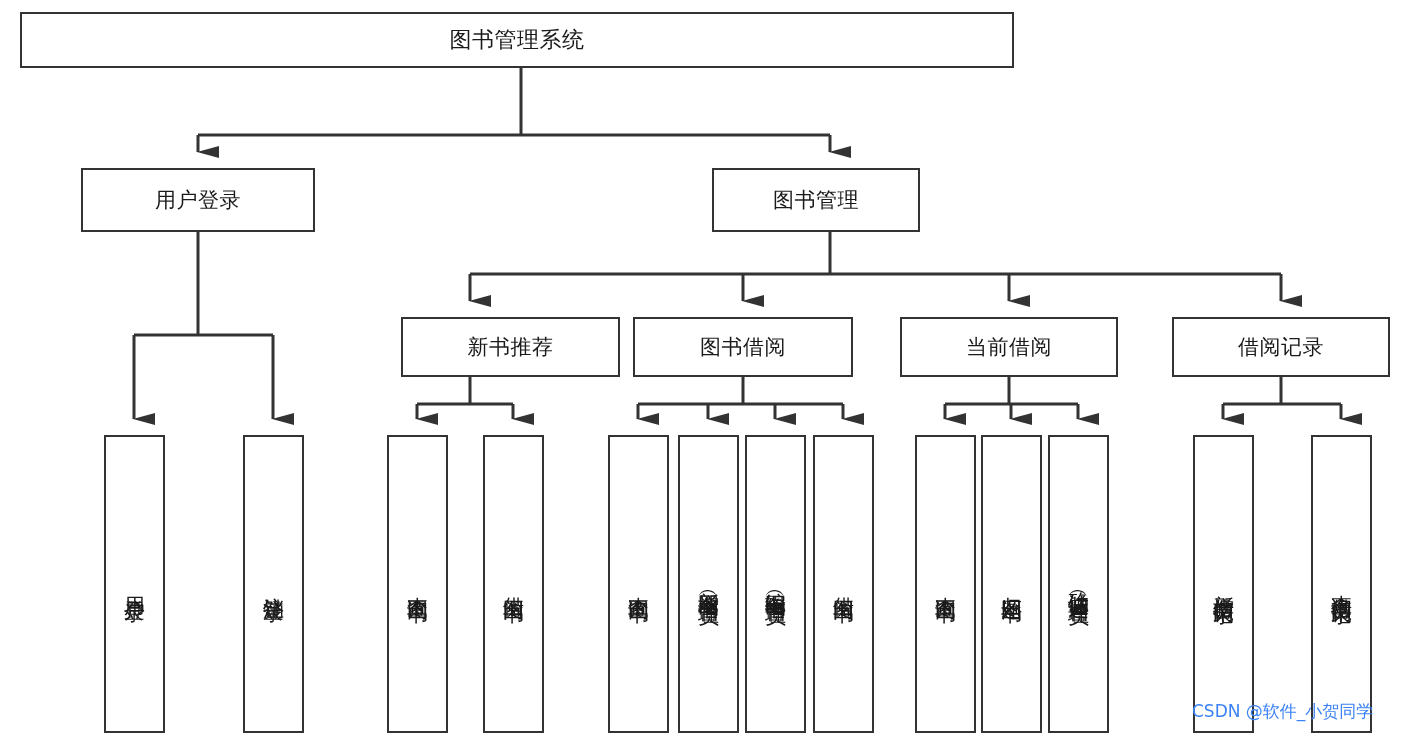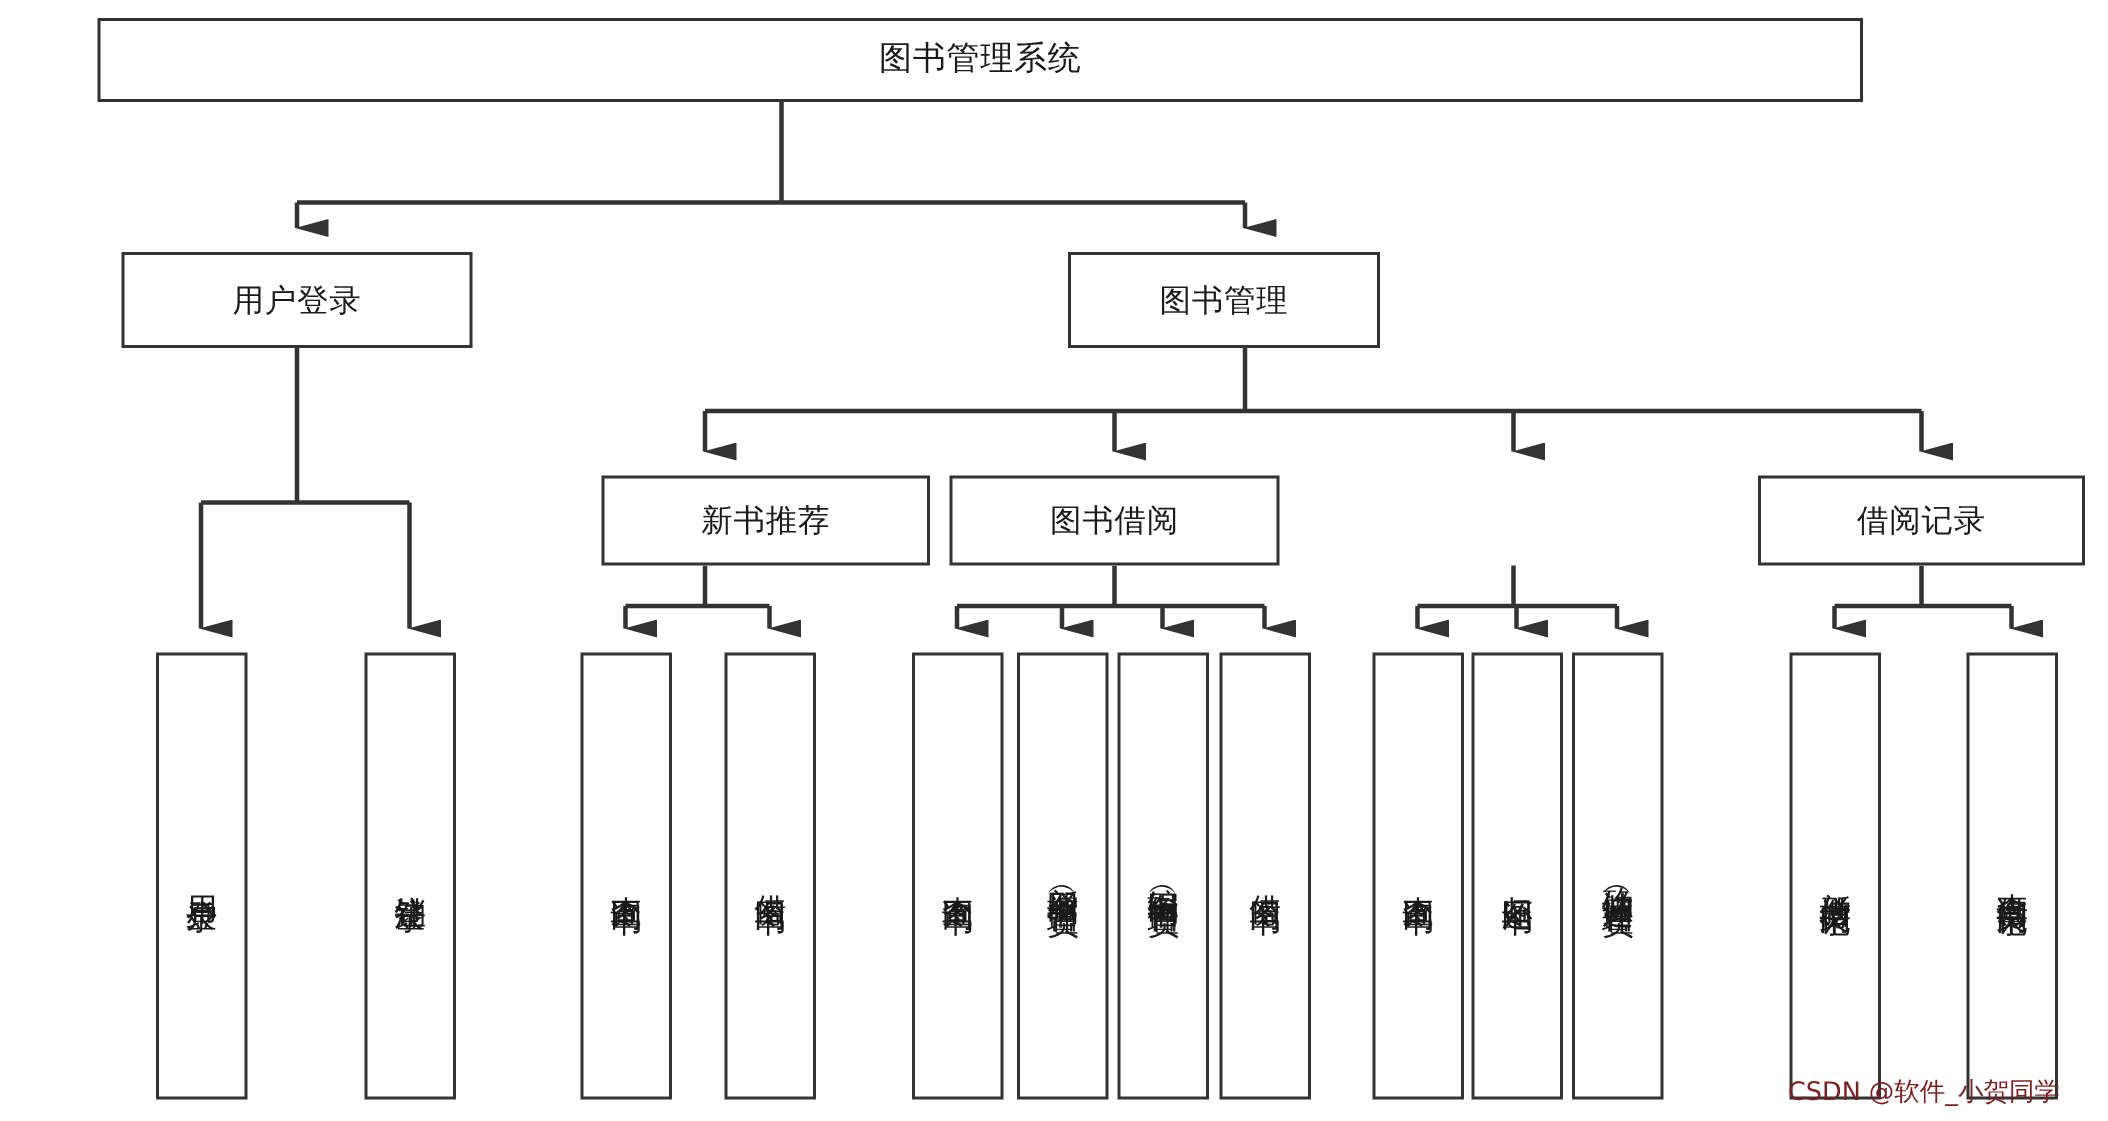--- a/index.html
+++ b/index.html
@@ -59,23 +59,23 @@
     writing-mode: vertical-rl;
     text-orientation: upright;
     font-size: 21px;
     line-height: 1.05;
     letter-spacing: 2px;
     white-space: nowrap;
   }
   .watermark {
     position: absolute;
     left: 1192px;
-    top: 716px;
+    top: 700px;
     font-size: 17px;
-    color: #7f1d1d;
+    color: #3b82f6;
     white-space: nowrap;
     font-family: "DejaVu Sans", "Liberation Sans", sans-serif;
     pointer-events: none;
   }
 </style>
 </head>
 <body>
 
 <div id="diagram-root">
 
@@ -123,37 +123,40 @@
       <path d="M 1011 404 L 1011 419" marker-end="url(#arrow)"></path>
       <path d="M 1078 404 L 1078 419" marker-end="url(#arrow)"></path>
 
       <path d="M 1281 377 L 1281 404"></path>
       <path d="M 1223 404 L 1341 404"></path>
       <path d="M 1223 404 L 1223 419" marker-end="url(#arrow)"></path>
       <path d="M 1341 404 L 1341 419" marker-end="url(#arrow)"></path>
     </g>
   </svg>
 
-  <div class="node horiz root" style="left:20px; top:12px; width:1177px; height:56px;margin-left:45px;">
+  <div class="node horiz root" style="left:20px; top:12px; width:994px; height:56px;">
     <span class="node-label">图书管理系统</span>
   </div>
 
   <div class="node horiz" style="left:81px; top:168px; width:234px; height:64px;">
     <span class="node-label">用户登录</span>
   </div>
   <div class="node horiz" style="left:712px; top:168px; width:208px; height:64px;align-items:center;">
     <span class="node-label">图书管理</span>
   </div>
 
   <div class="node horiz" style="left:361px; top:317px; width:219px; height:60px;margin-left:40px;">
     <span class="node-label">新书推荐</span>
   </div>
   <div class="node horiz" style="left:633px; top:317px; width:220px; height:60px;">
     <span class="node-label">图书借阅</span>
   </div>
+  <div class="node horiz" style="left:900px; top:317px; width:218px; height:60px;">
+    <span class="node-label">当前借阅</span>
+  </div>
   <div class="node horiz" style="left:1172px; top:317px; width:218px; height:60px;align-items:center;">
     <span class="node-label">借阅记录</span>
   </div>
 
   <div class="node vert" style="left:104px; top:435px; width:61px; height:298px;">
     <span class="node-label">用户登录</span>
   </div>
   <div class="node vert" style="left:243px; top:435px; width:61px; height:298px;">
     <span class="node-label">注销登录</span>
   </div>

